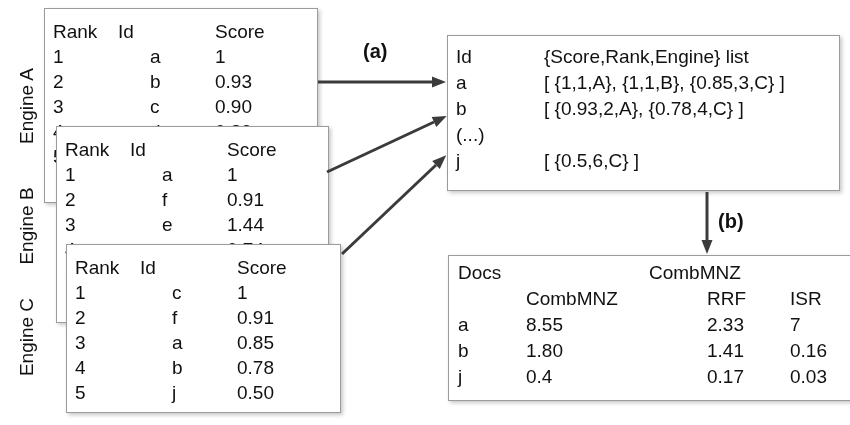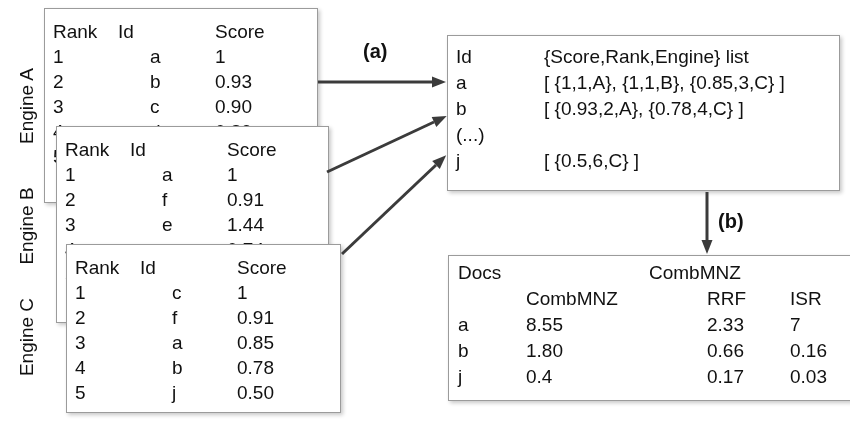--- a/index.html
+++ b/index.html
@@ -223,21 +223,21 @@
     </div>
     <div class="frow">
       <span class="c-doc">a</span>
       <span class="c-comb">8.55</span>
       <span class="c-rrf">2.33</span>
       <span class="c-isr">7</span>
     </div>
     <div class="frow">
       <span class="c-doc">b</span>
       <span class="c-comb">1.80</span>
-      <span class="c-rrf">0.66</span>
+      <span class="c-rrf">1.41</span>
       <span class="c-isr">0.16</span>
     </div>
     <div class="frow">
       <span class="c-doc">j</span>
       <span class="c-comb">0.4</span>
       <span class="c-rrf">0.17</span>
       <span class="c-isr">0.03</span>
     </div>
   </div>
 

